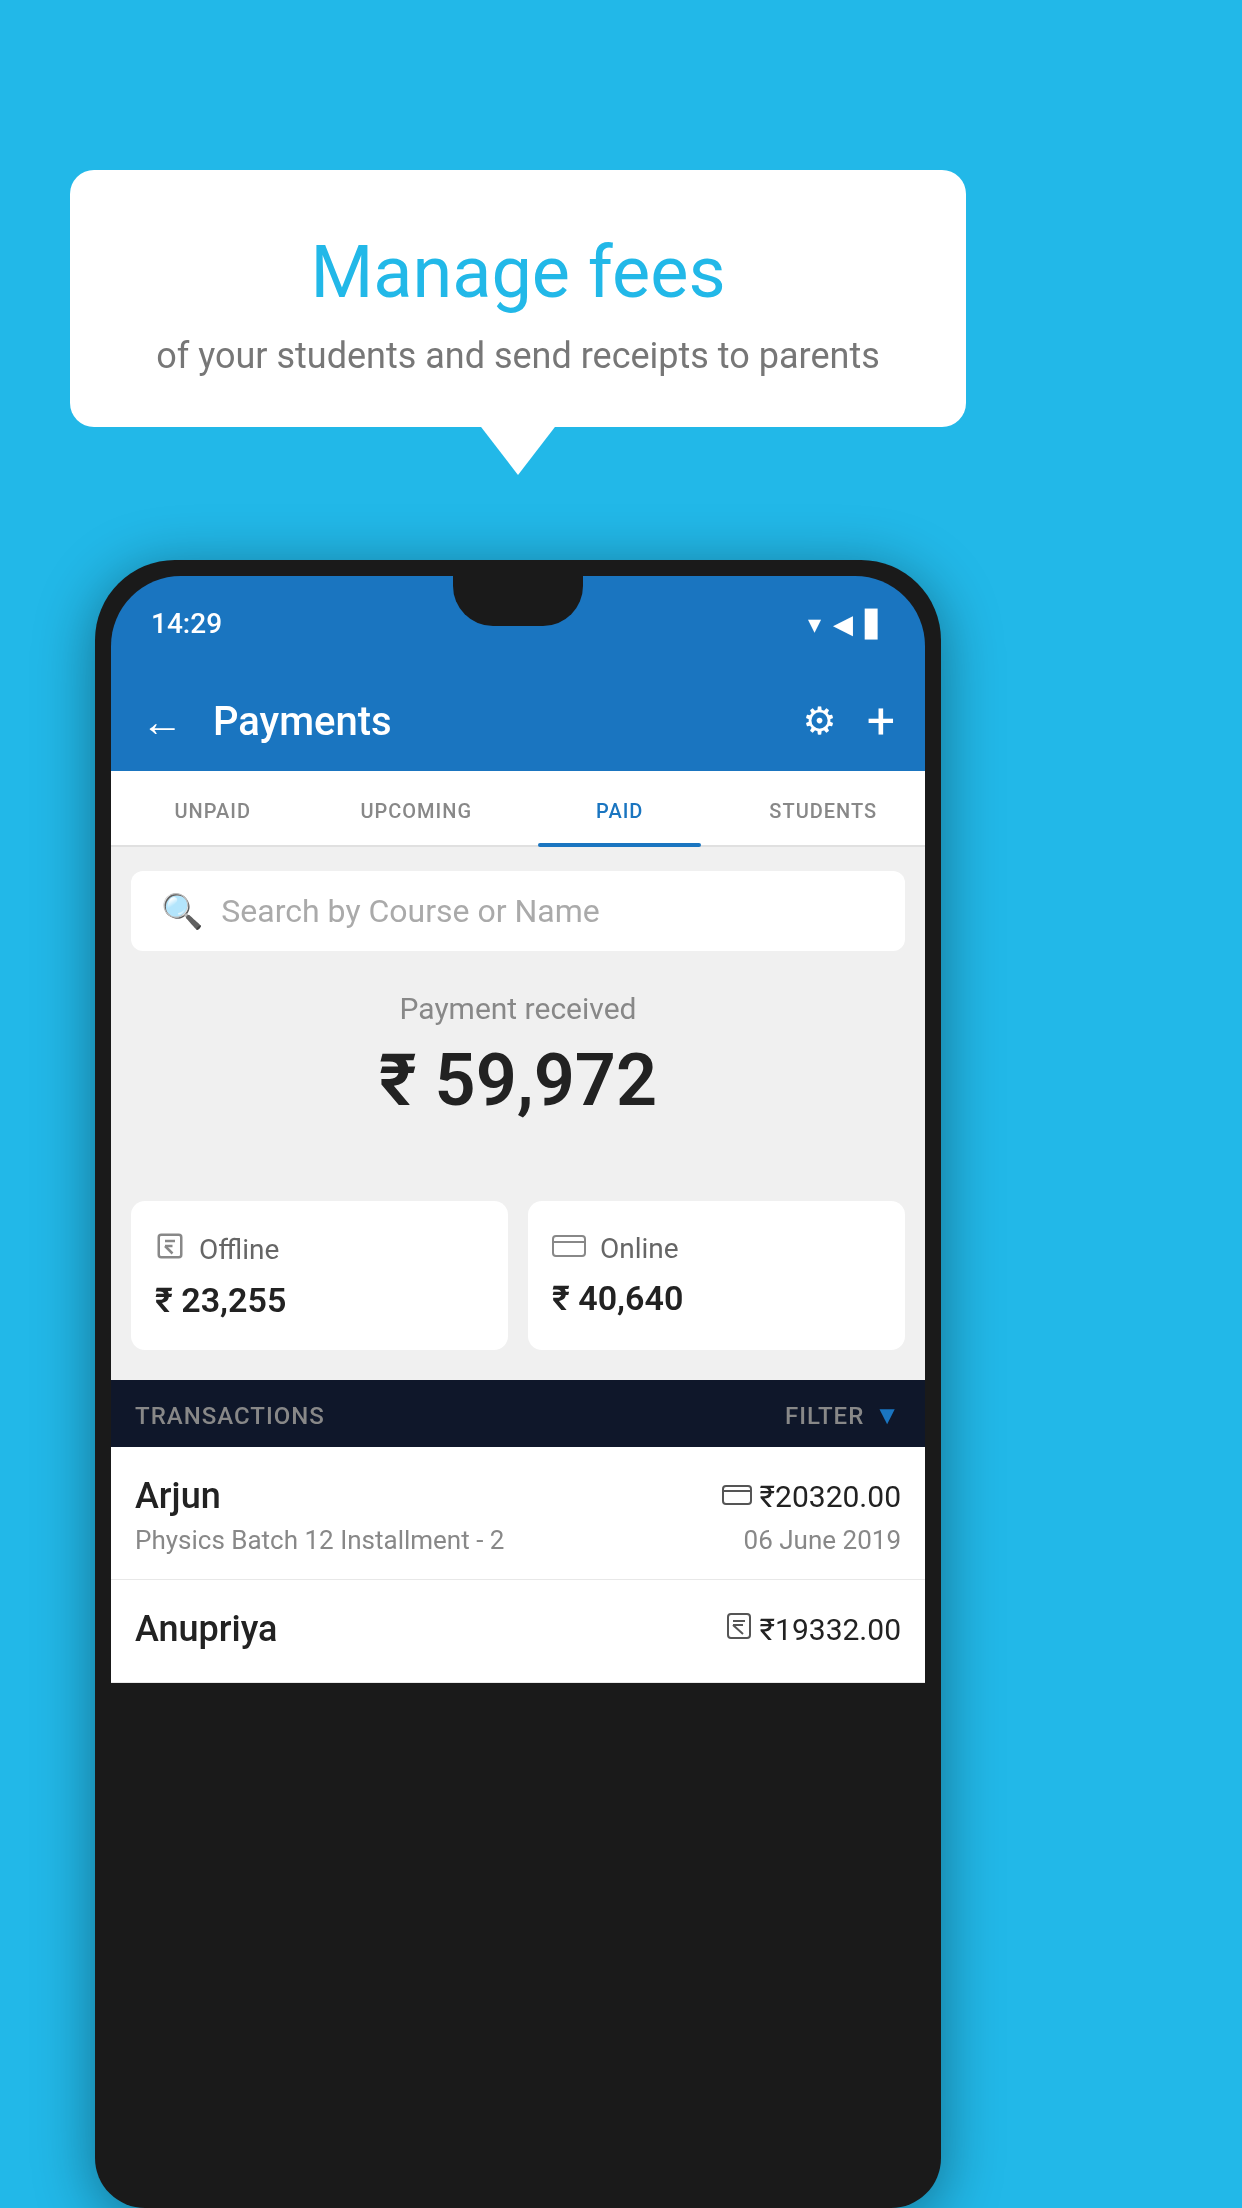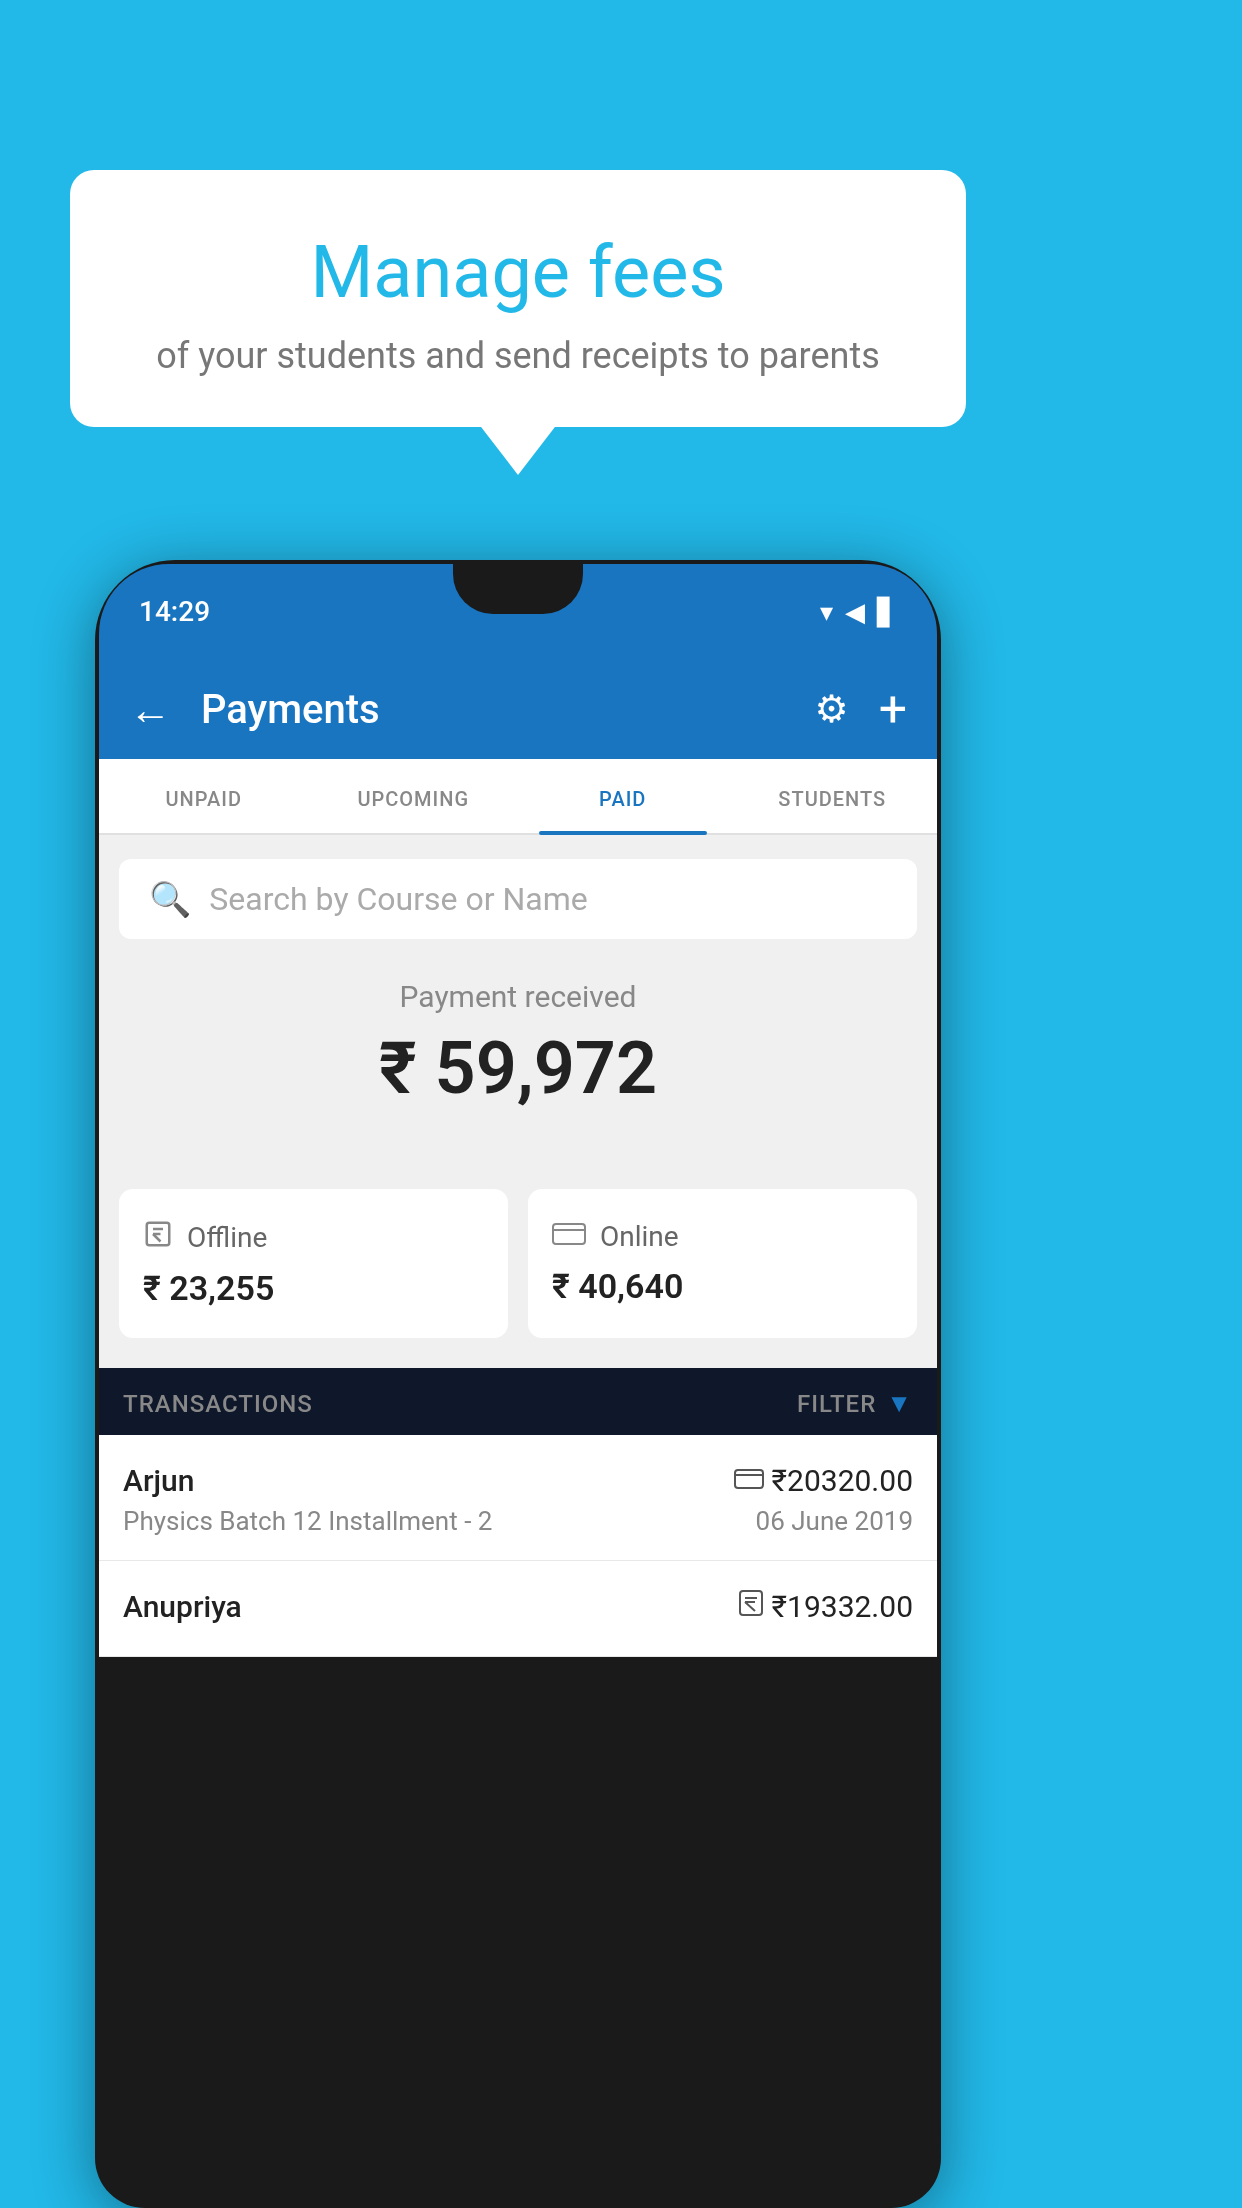--- a/index.html
+++ b/index.html
@@ -48,21 +48,21 @@
 
     
     .phone-frame {
       position: absolute;
       top: 560px;
       left: 95px;
       right: 95px;
       bottom: 0;
       background: #1a1a1a;
       border-radius: 80px 80px 50px 50px;
-      padding: 4px;
+      padding: 16px;
       box-shadow: 0 10px 60px rgba(0,0,0,0.4);
       overflow: hidden;
     }
 
     
     .phone-top-bar {
       background: #1a75c0;
       height: 95px;
       display: flex;
       align-items: center;
@@ -269,21 +269,21 @@
       padding: 28px 24px 24px;
       border-bottom: 1px solid #e8e8e8;
     }
     .transaction-top {
       display: flex;
       justify-content: space-between;
       align-items: center;
       margin-bottom: 8px;
     }
     .transaction-name {
-      font-size: 30px;
+      font-size: 36px;
       font-weight: 500;
       color: #222;
     }
     .transaction-amount-wrap {
       display: flex;
       align-items: center;
       gap: 8px;
     }
     .transaction-amount {
       font-size: 30px;

